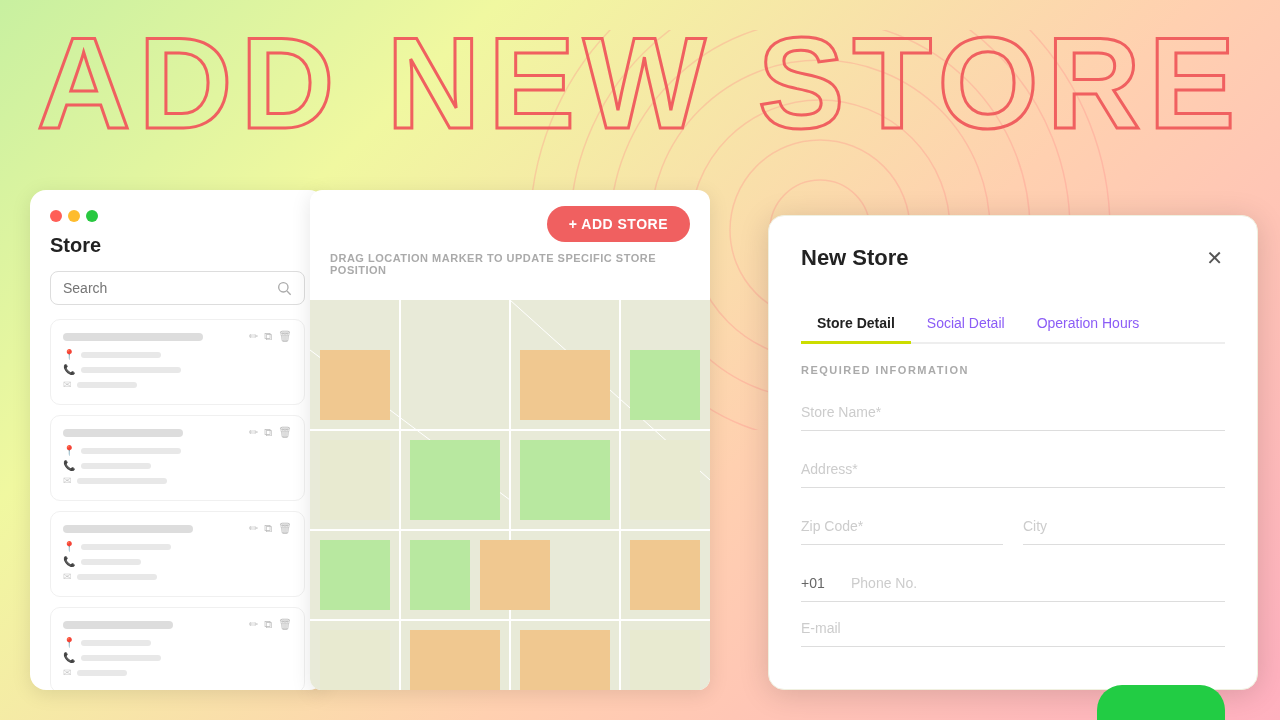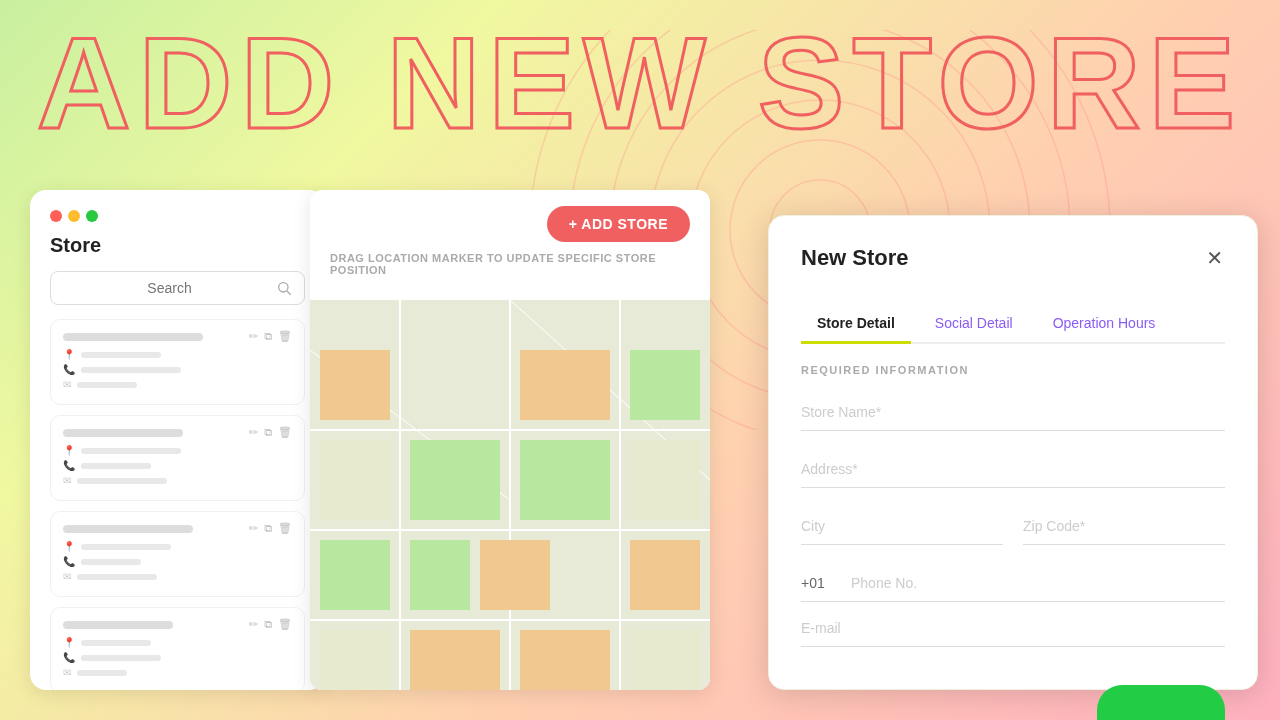--- a/index.html
+++ b/index.html
@@ -86,21 +86,20 @@
       border-radius: 8px;
       padding: 8px 12px;
       margin-bottom: 14px;
     }
     .search-input {
       flex: 1;
       border: none;
       outline: none;
       font-size: 14px;
       color: #3b82f6;
-      text-align: center;
     }
     .search-icon-svg { color: #aaa; }
 
     .store-item {
       border: 1px solid #f0f0f0;
       border-radius: 10px;
       padding: 10px 12px;
       margin-bottom: 10px;
       position: relative;
     }
@@ -216,21 +215,21 @@
     .close-btn {
       background: none;
       border: none;
       cursor: pointer;
       font-size: 20px;
       color: #555;
       padding: 2px;
     }
     .tabs {
       display: flex;
-      gap: 8px;
+      gap: 0;
       margin-bottom: 20px;
       border-bottom: 2px solid #eee;
       margin-top: 35px;
     }
     .tab {
       padding: 8px 16px 10px;
       font-size: 14px;
       color: #8b5cf6;
       cursor: pointer;
       border-bottom: 3px solid transparent;
@@ -490,22 +489,22 @@
   </div>
   <div class="tabs">
     <div class="tab active">Store Detail</div>
     <div class="tab">Social Detail</div>
     <div class="tab">Operation Hours</div>
   </div>
   <div class="section-label">REQUIRED INFORMATION</div>
   <input class="form-field" type="text" placeholder="Store Name*" style="">
   <input class="form-field" type="text" placeholder="Address*" style="">
   <div class="form-row">
+    <input class="form-field" type="text" placeholder="Zip Code*" style="">
     <input class="form-field" type="text" placeholder="City" style="">
-    <input class="form-field" type="text" placeholder="Zip Code*" style="">
   </div>
   <div class="phone-row">
     <input class="phone-code" type="text" value="+01" style="">
     <input class="phone-input" type="text" placeholder="Phone No." style="">
   </div>
   <input class="form-field" type="text" placeholder="E-mail" style="">
   <button class="next-btn">NEXT</button>
 </div>
 
 </body></html>

